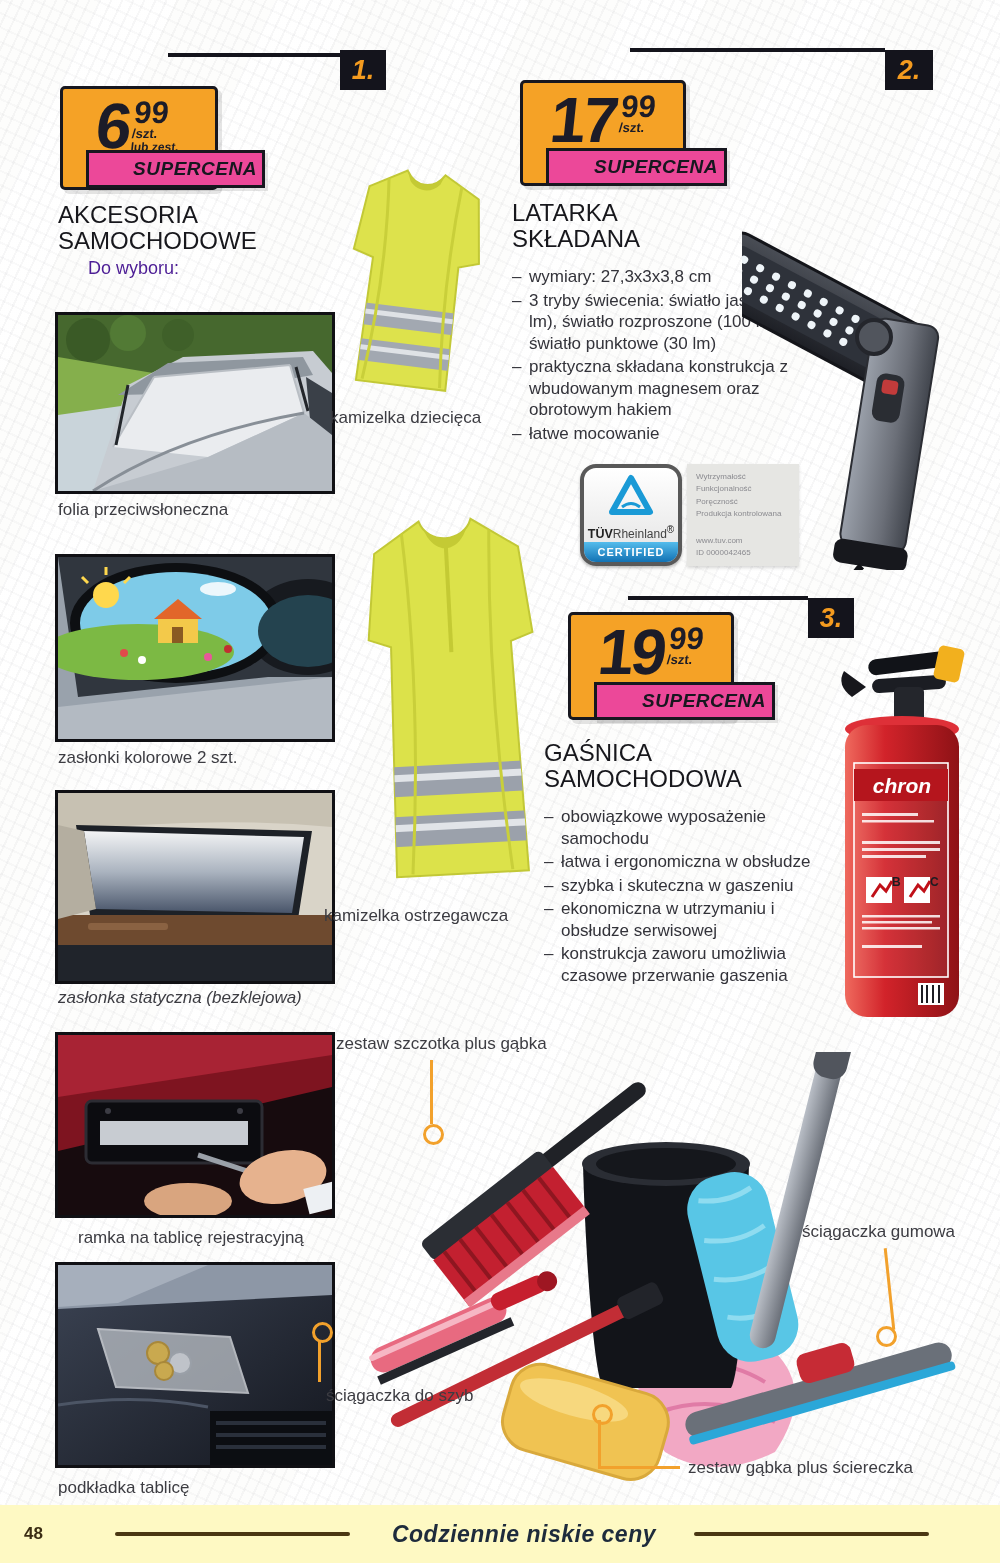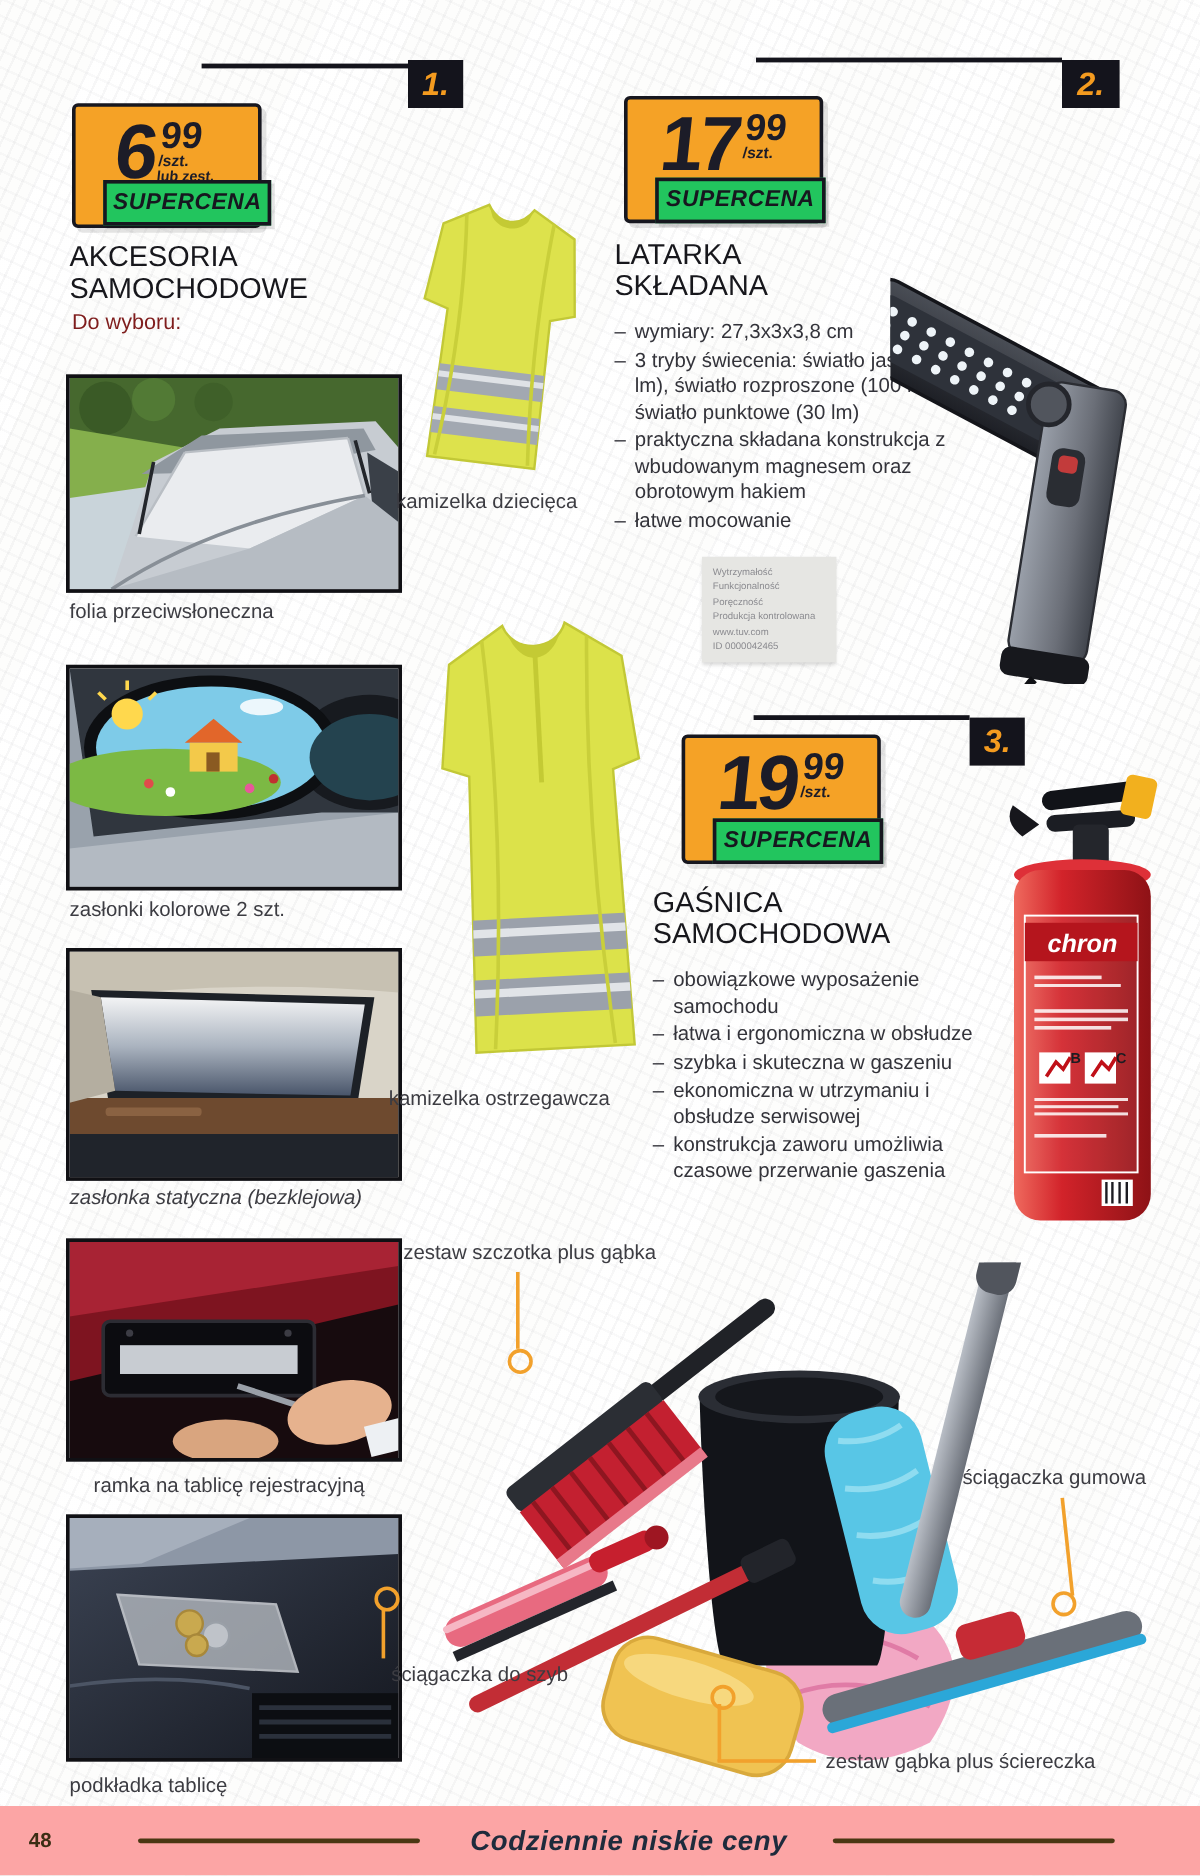--- a/index.html
+++ b/index.html
@@ -21,28 +21,29 @@
     background:#F5A226;border:3px solid #17171F;border-radius:5px;
     box-shadow:4px 4px 0 rgba(0,0,0,0.10);
   }
   .price-inner{display:flex;justify-content:center;padding-top:10px;transform:skewX(-6deg);}
   .zl{font-size:64px;font-weight:bold;color:#1C1C28;line-height:0.85;letter-spacing:-3px;}
   .gr-col{margin-left:4px;display:flex;flex-direction:column;align-items:flex-start;}
   .gr{font-size:31px;font-weight:bold;color:#1C1C28;line-height:0.9;}
   .unit{font-size:13px;font-weight:bold;color:#1C1C28;line-height:1.1;}
   .unit2{font-size:12px;font-weight:bold;color:#1C1C28;line-height:1.1;}
   .supercena{
-    background:#22c55e;border:3px solid #17171F;color:#17171F;
+    background:#ec4899;border:3px solid #17171F;color:#17171F;
     font-weight:bold;font-style:italic;font-size:19px;letter-spacing:0.5px;
     display:flex;align-items:center;justify-content:center;
     box-shadow:3px 3px 0 rgba(0,0,0,0.10);
+    padding-left:39px;
   }
 
   .sec-title{font-weight:normal;font-size:24px;line-height:1.08;color:#17171C;}
-  .subtitle{font-size:18px;color:#7f1d1d;}
+  .subtitle{font-size:18px;color:#4c1d95;margin-left:28px;}
   .caption{font-size:17px;color:#3C3C42;}
 
   .features{list-style:none;margin:0;padding:0;font-size:17px;color:#33333A;line-height:1.27;}
   .features li{position:relative;padding-left:17px;margin-bottom:2px;}
   .features li::before{content:"–";position:absolute;left:0;top:0;}
 
   .photo-card{left:55px;width:274px;border:3px solid #101014;background:#999;overflow:hidden;box-sizing:content-box;}
   .photo-card svg{display:block;width:100%;height:100%;}
 
   .marker{background:#14141C;color:#F49B1F;font-weight:bold;font-style:italic;font-size:27px;
@@ -62,21 +63,21 @@
     text-align:center;line-height:20px;letter-spacing:1px;}
   .tuv-panel{width:112px;background:#e6e6e3;margin-left:5px;padding:7px 9px;box-sizing:border-box;
     display:flex;flex-direction:column;box-shadow:0 2px 3px rgba(0,0,0,0.15);}
   .tuv-claims{list-style:none;margin:0;padding:0;font-size:8px;color:#8b8b90;line-height:1.55;}
   .tuv-url{margin-top:auto;font-size:8px;color:#8b8b90;line-height:1.5;}
 
   
   .callout-line{background:#F2A12C;}
   .callout-circle{width:15px;height:15px;border:3px solid #F2A12C;border-radius:50%;background:transparent;}
 
-  .footer{left:0;right:0;bottom:0;height:58px;background:#fca5a5;display:flex;align-items:center;}
+  .footer{left:0;right:0;bottom:0;height:58px;background:#fef9c3;display:flex;align-items:center;}
   .footer .pagenum{font-weight:bold;font-size:17px;color:#3B2D14;margin-left:24px;}
   .footer .rule{height:4px;background:#4A3712;border-radius:2px;width:235px;}
   .footer .rule.left{margin-left:72px;}
   .footer .rule.right{margin-left:38px;}
   .footer .slogan{font-weight:bold;font-style:italic;font-size:23px;color:#1E2B3C;margin-left:42px;letter-spacing:0.5px;}
 </style>
 </head>
 <body>
 
 <div class="page">
@@ -281,20 +282,28 @@
 
   <div class="sec-title" style="left:512px;top:200px;width:200px;">LATARKA SKŁADANA</div>
   <ul class="features" style="left:512px;top:266px;width:300px;">
       <li>wymiary: 27,3x3x3,8 cm</li>
       <li>3 tryby świecenia: światło jasne (250 lm), światło rozproszone (100 lm), światło punktowe (30 lm)</li>
       <li>praktyczna składana konstrukcja z wbudowanym magnesem oraz obrotowym hakiem</li>
       <li>łatwe mocowanie</li>
     </ul>
 
   <div class="tuv" style="left:580px;top:464px;">
+    <div class="tuv-logo">
+      <svg style="position:absolute;left:24px;top:6px;" width="46" height="46" viewBox="0 0 46 46">
+        <path d="M23,4 L42,38 L4,38 Z" fill="none" stroke="#1a9ad6" stroke-width="6" stroke-linejoin="round"></path>
+        <path d="M14,33 Q23,26 32,33" stroke="#1a9ad6" stroke-width="3" fill="none"></path>
+      </svg>
+      <div class="tuv-brand"><b>TÜV</b><span>Rheinland</span><sup>®</sup></div>
+      <div class="tuv-cert">CERTIFIED</div>
+    </div>
     <div class="tuv-panel">
       <ul class="tuv-claims">
           <li>Wytrzymałość</li>
           <li>Funkcjonalność</li>
           <li>Poręczność</li>
           <li>Produkcja kontrolowana</li>
         </ul>
       <div class="tuv-url">
         <div>www.tuv.com</div>
         <div>ID 0000042465</div>

